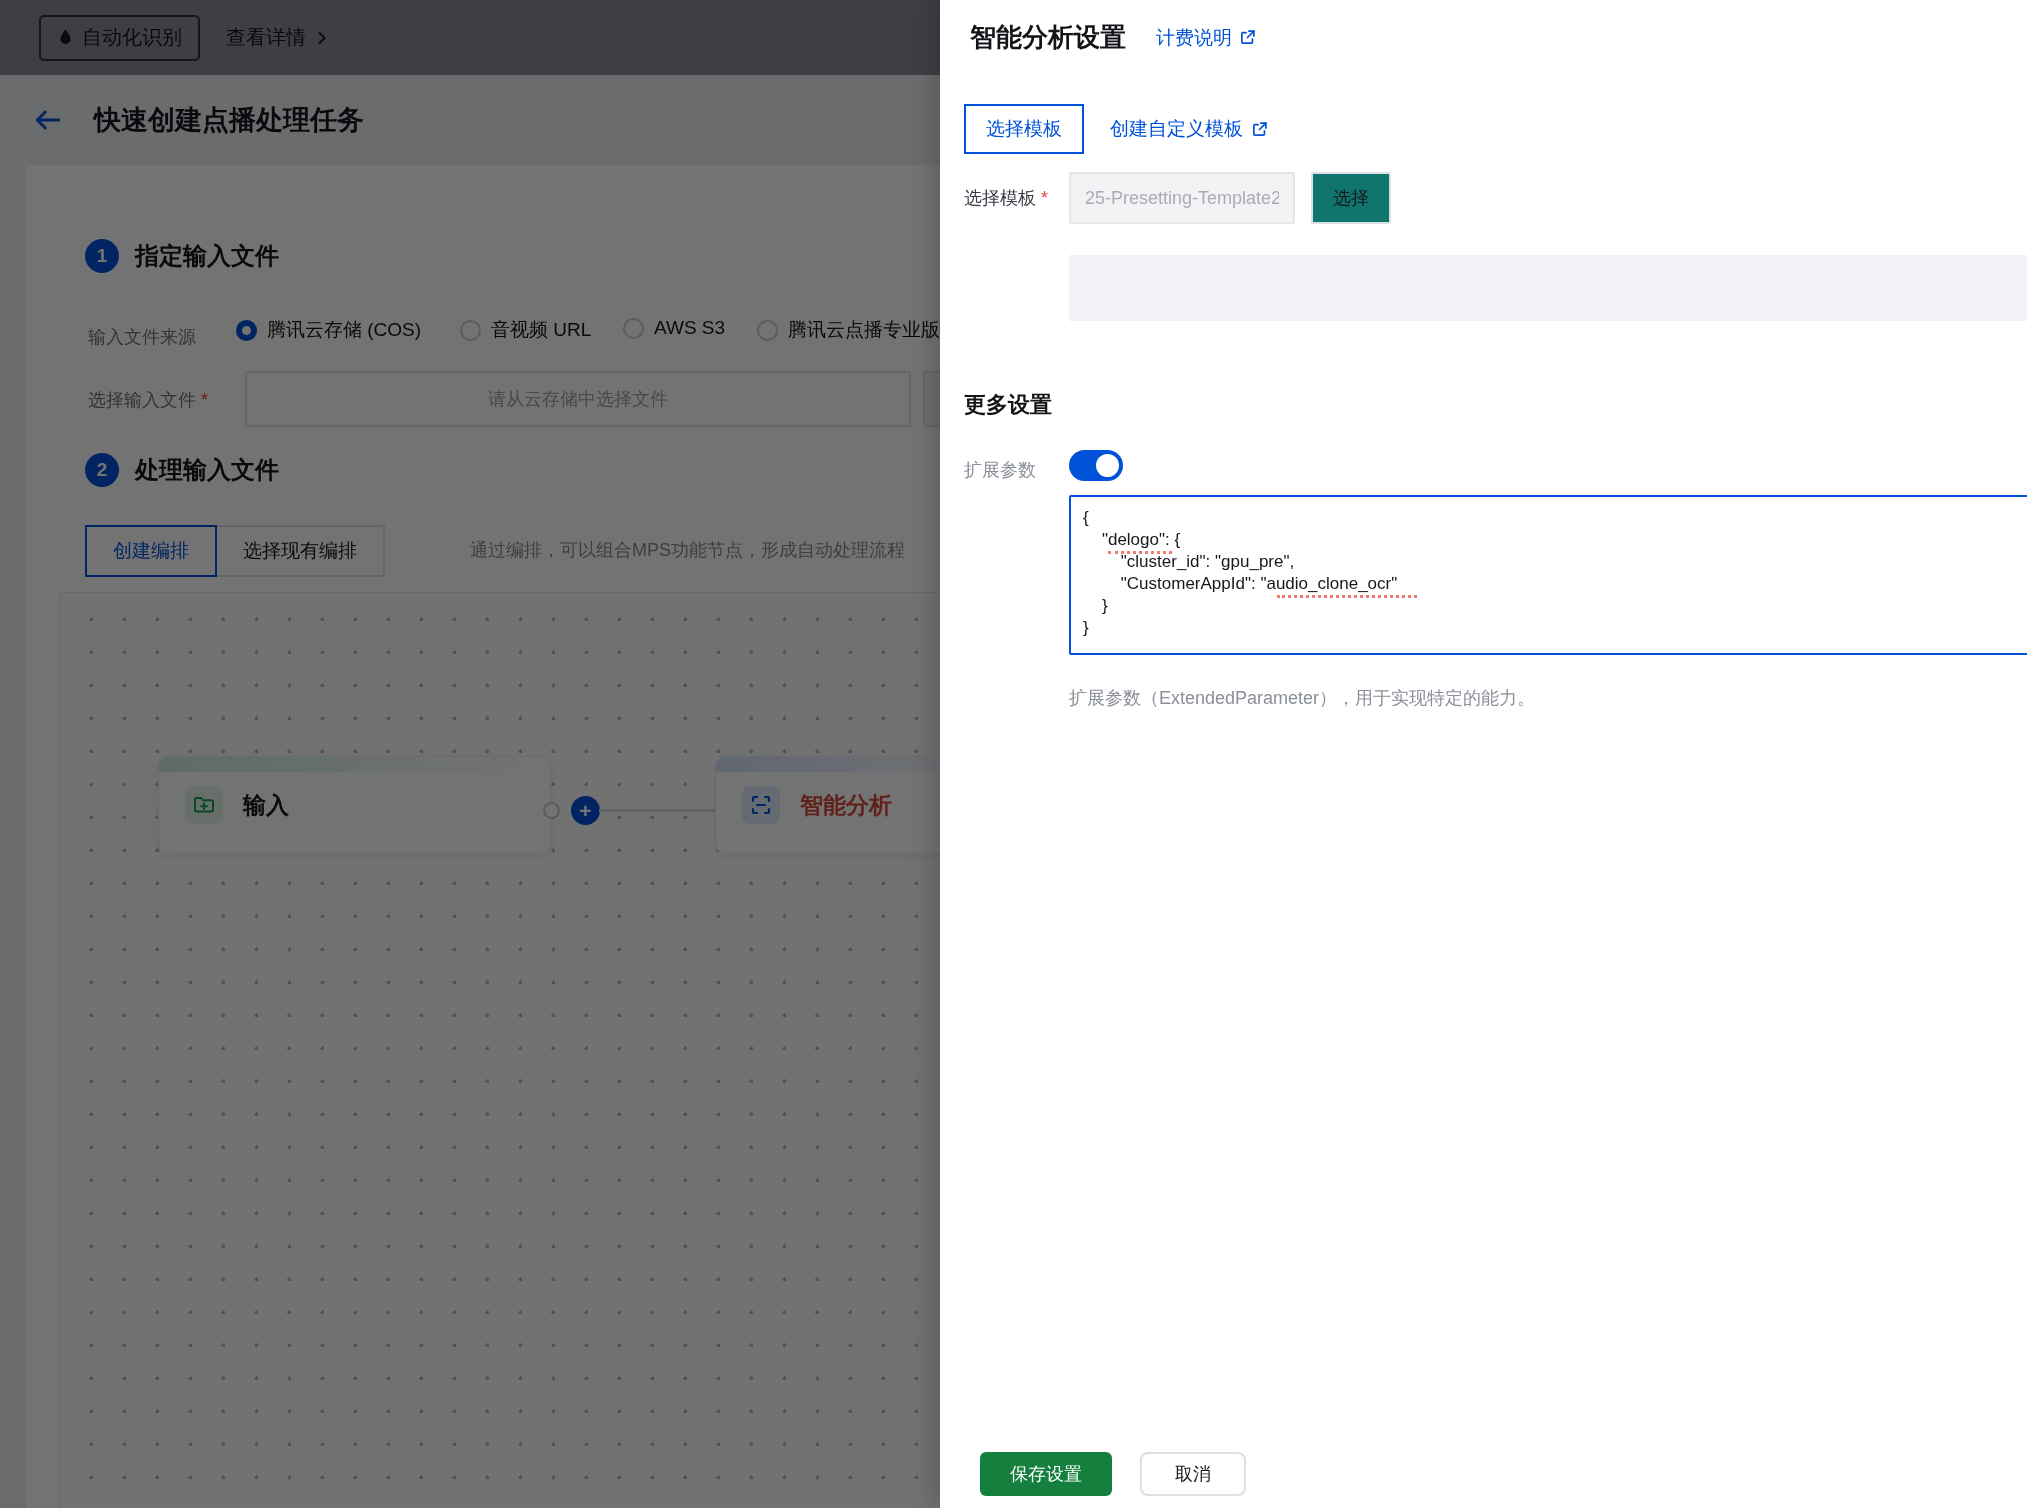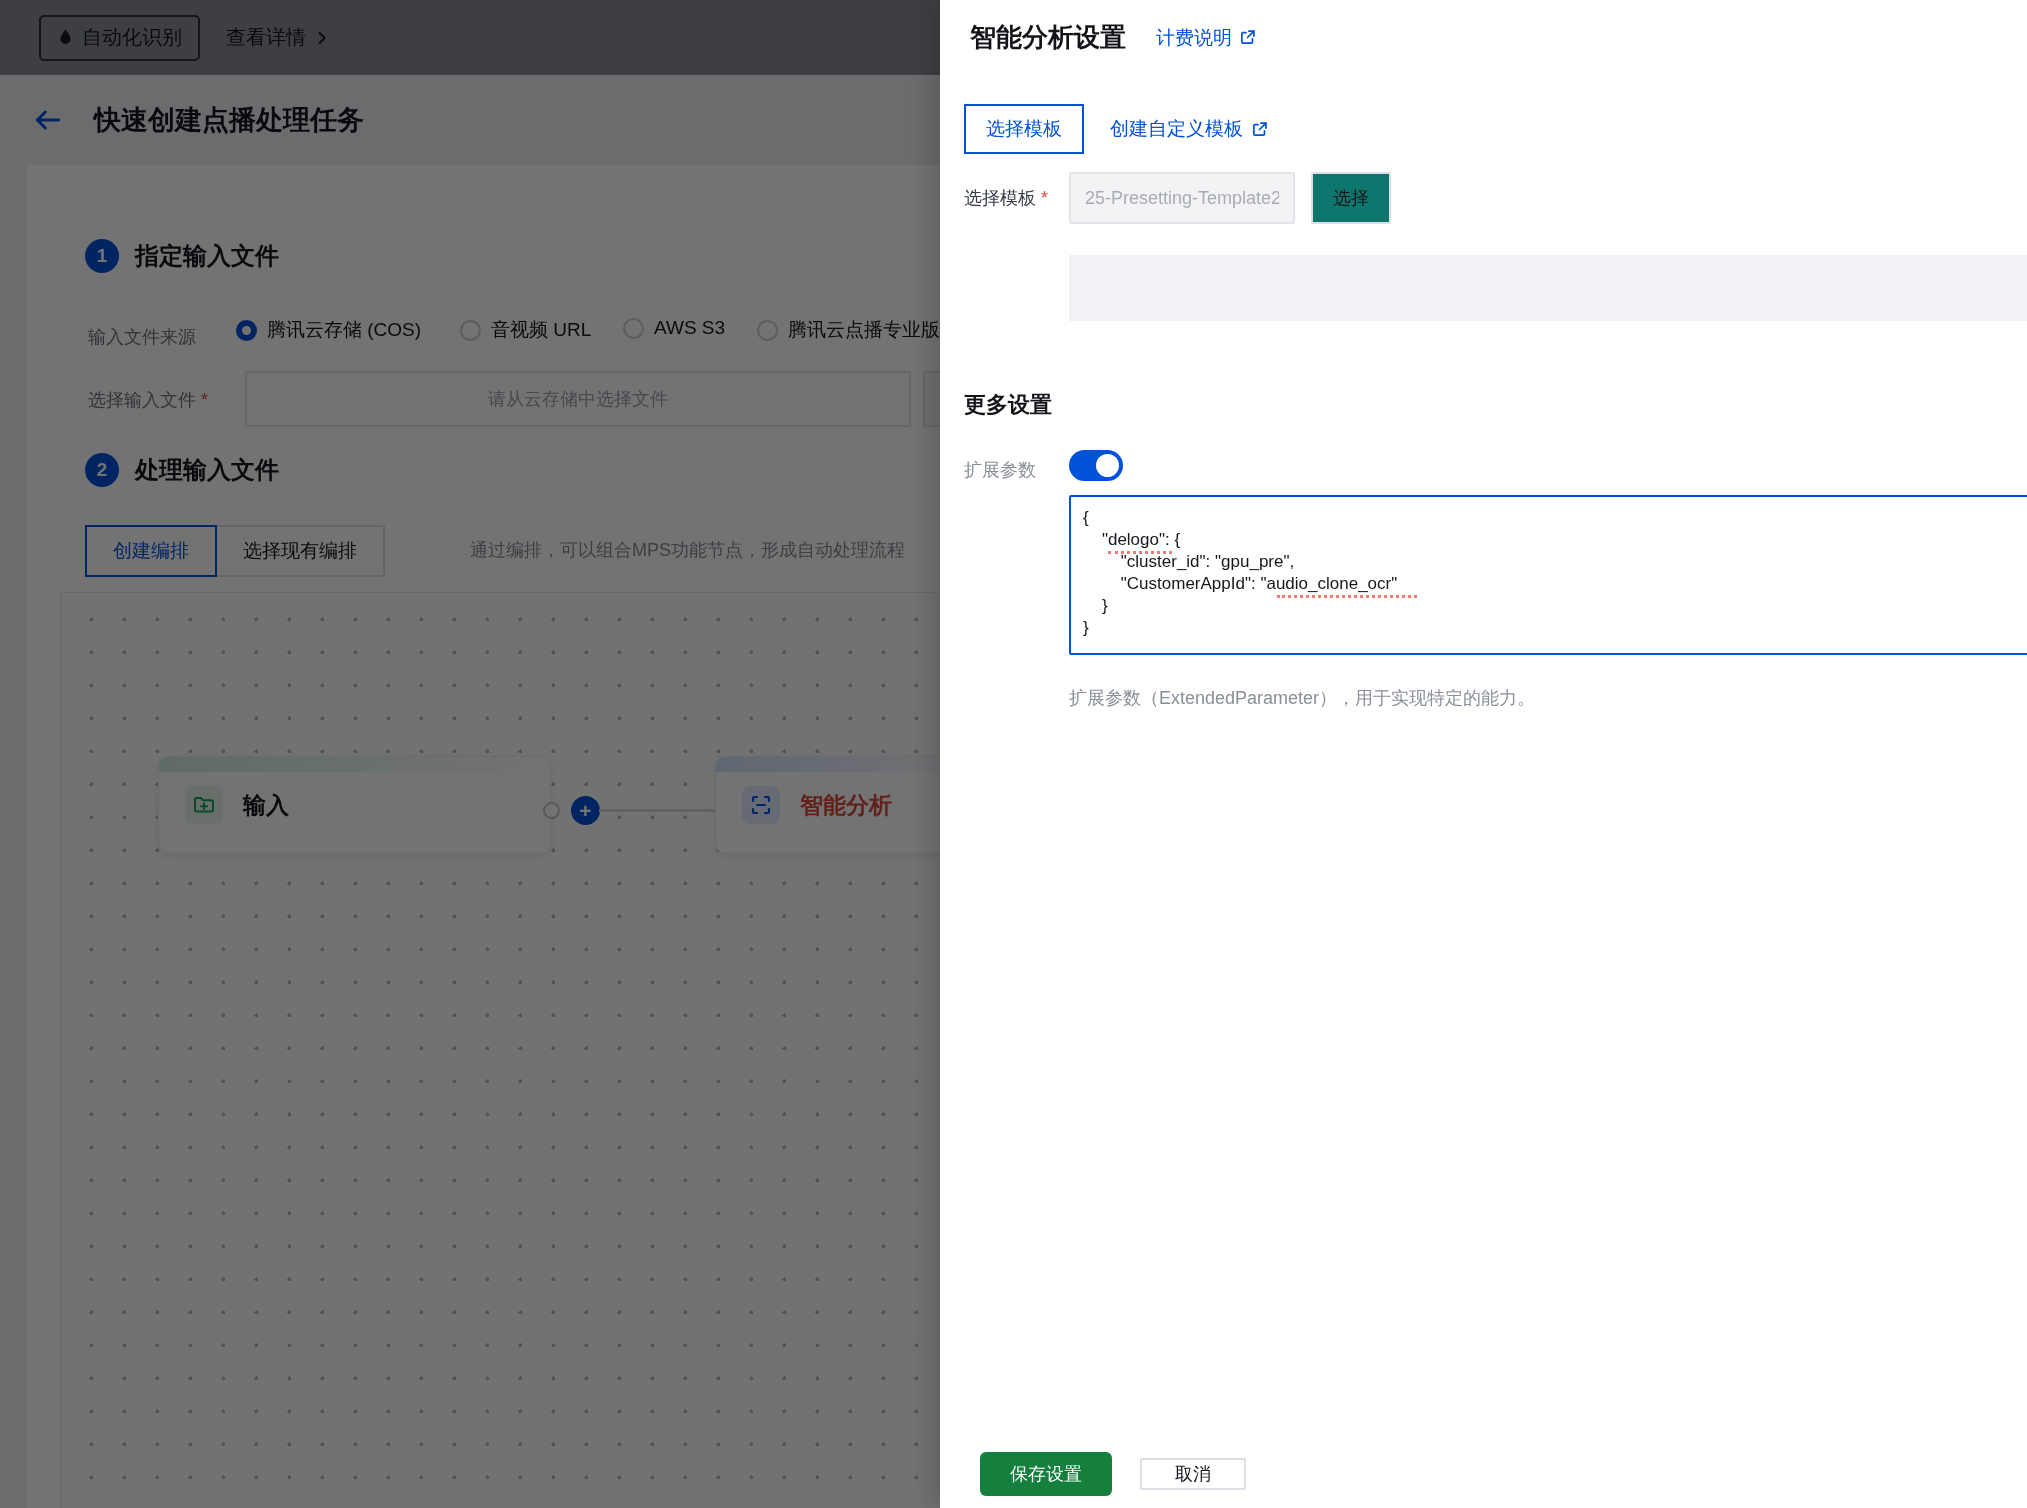--- a/index.html
+++ b/index.html
@@ -111,22 +111,22 @@
     font-size:17px; line-height:22px; color:#16181d; padding:10px 12px; resize:none; overflow:hidden;
     white-space:pre; outline:none; }
   .squiggle { position:absolute; height:0; border-bottom:3px dotted #f27c72; pointer-events:none; z-index:11; }
   .sq-1 { left:168px; top:551px; width:64px; }
   .sq-2 { left:337px; top:595px; width:140px; }
   .param-help { position:absolute; left:129px; top:686px; font-size:18px; color:#8a8f99; }
 
   .panel-footer { position:absolute; left:40px; top:1452px; display:flex; align-items:center; gap:28px; }
   .btn-primary { width:132px; height:44px; background:#15803d; color:#fff; border:none; border-radius:6px;
     font-size:18px; cursor:pointer; font-family:"Liberation Sans","DejaVu Sans",sans-serif; }
-  .btn-plain { width:106px; height:32px; background:#fff; color:#16181d; border:2px solid #dcdfe6;
-    border-radius:2px; font-size:18px; cursor:pointer; font-family:"Liberation Sans","DejaVu Sans",sans-serif; }
+  .btn-plain { width:106px; height:44px; background:#fff; color:#16181d; border:2px solid #dcdfe6;
+    border-radius:8px; font-size:18px; cursor:pointer; font-family:"Liberation Sans","DejaVu Sans",sans-serif; }
 
   svg { display:block; }
 </style>
 </head>
 <body>
 
 <div class="stage">
 
   <div class="left-page">
 

